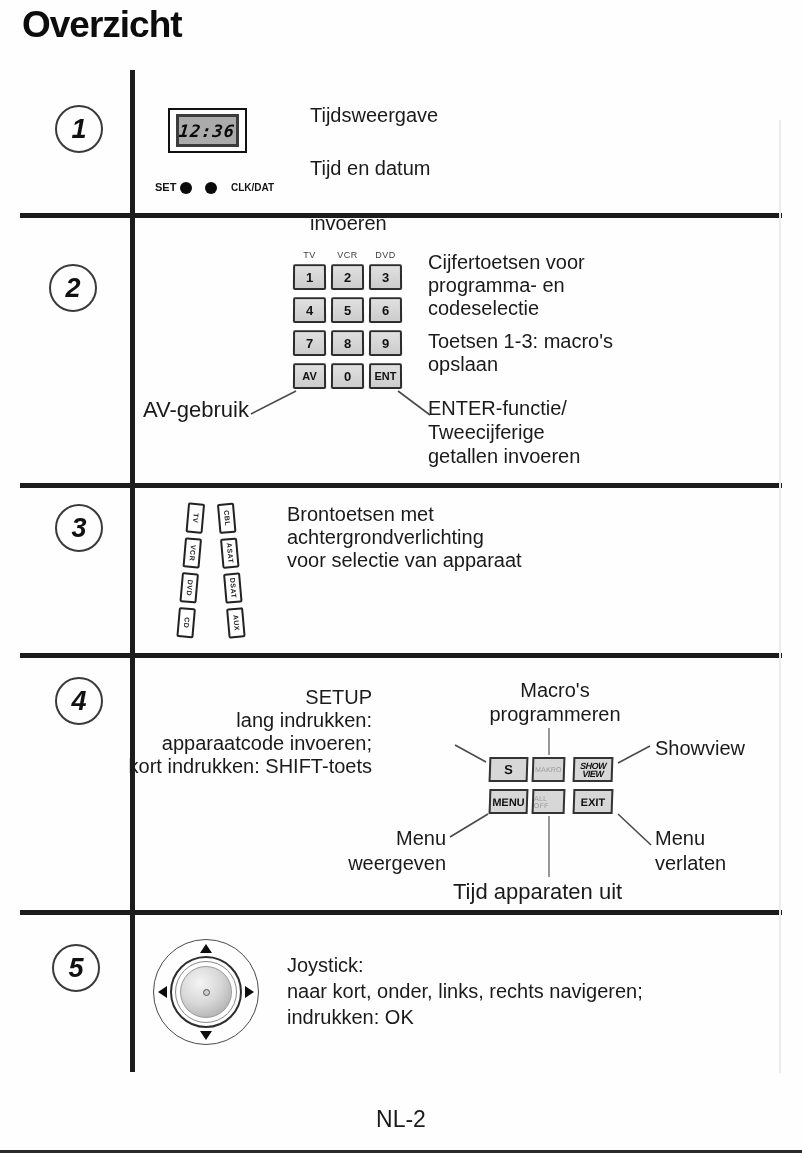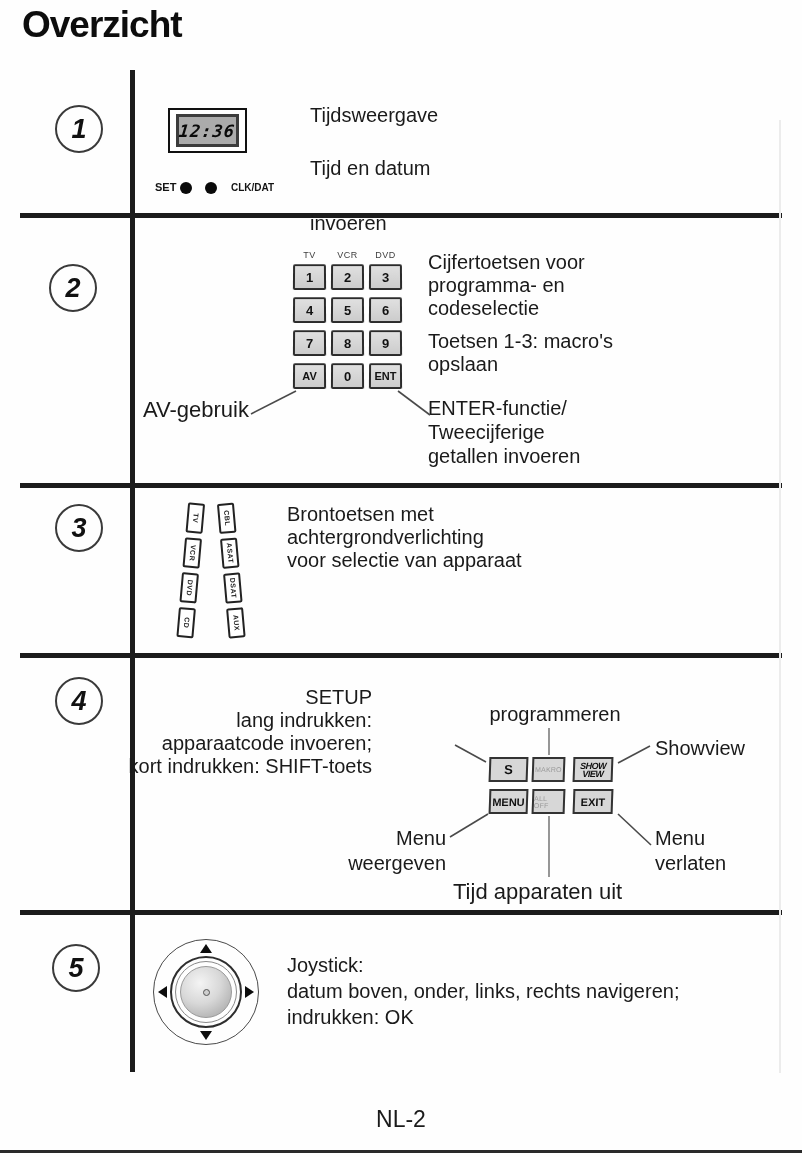--- a/index.html
+++ b/index.html
@@ -174,20 +174,21 @@
   </div>
   <div class="txt" style="left:287px; top:503px;">Brontoetsen met</div>
   <div class="txt" style="left:287px; top:526px;">achtergrondverlichting</div>
   <div class="txt" style="left:287px; top:549px;">voor selectie van apparaat</div>
 
   <div class="txt ralign" style="left:120px; top:686px; width:252px;">SETUP</div>
   <div class="txt ralign" style="left:120px; top:709px; width:252px;">lang indrukken:</div>
   <div class="txt ralign" style="left:120px; top:755px; width:252px;">kort indrukken: SHIFT-toets</div>
   <div class="txt ralign" style="left:120px; top:732px; width:252px;">apparaatcode invoeren;</div>
 
+  <div class="txt center" style="left:460px; top:679px; width:190px;">Macro's</div>
   <div class="txt center" style="left:460px; top:703px; width:190px;">programmeren</div>
   <div class="txt" style="left:655px; top:737px;">Showview</div>
 
   <div class="btn4" style="left:489px; top:757px; width:39px;">
     <span class="bold" style="font-size:13px;">S</span>
   </div>
   <div class="btn4" style="left:532px; top:757px; width:33px;">
     <span class="faded">MAKRO</span>
   </div>
   <div class="btn4" style="left:573px; top:757px; width:40px;">
@@ -215,21 +216,21 @@
     <div class="tri up"></div>
     <div class="tri down"></div>
     <div class="tri left"></div>
     <div class="tri right"></div>
     <div class="ring mid"></div>
     <div class="ring thin"></div>
     <div class="ring knob"></div>
     <div class="cdot"></div>
   </div>
   <div class="txt" style="left:287px; top:954px;">Joystick:</div>
-  <div class="txt" style="left:287px; top:980px;">datum boven, onder, links, rechts navigeren;</div>
+  <div class="txt" style="left:287px; top:980px;">naar kort, onder, links, rechts navigeren;</div>
   <div class="txt" style="left:287px; top:1006px;">indrukken: OK</div>
 
   <div class="txt center" style="left:0; top:1108px; width:802px; font-size:23px;">NL-2</div>
 
   <svg class="connectors" width="802" height="1157">
     <line x1="296" y1="391" x2="251" y2="414" stroke="#4a4a4a" stroke-width="1.6"></line>
     <line x1="398" y1="391" x2="430" y2="415" stroke="#4a4a4a" stroke-width="1.6"></line>
     <line x1="455" y1="745" x2="486" y2="762" stroke="#4a4a4a" stroke-width="1.6"></line>
     <line x1="650" y1="746" x2="618" y2="763" stroke="#4a4a4a" stroke-width="1.6"></line>
     <line x1="549" y1="728" x2="549" y2="755" stroke="#6a6a6a" stroke-width="1.4"></line>

